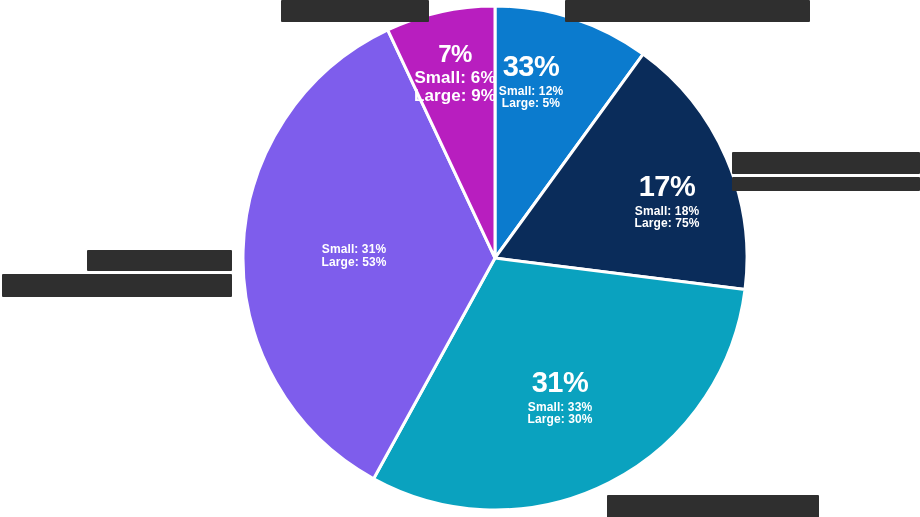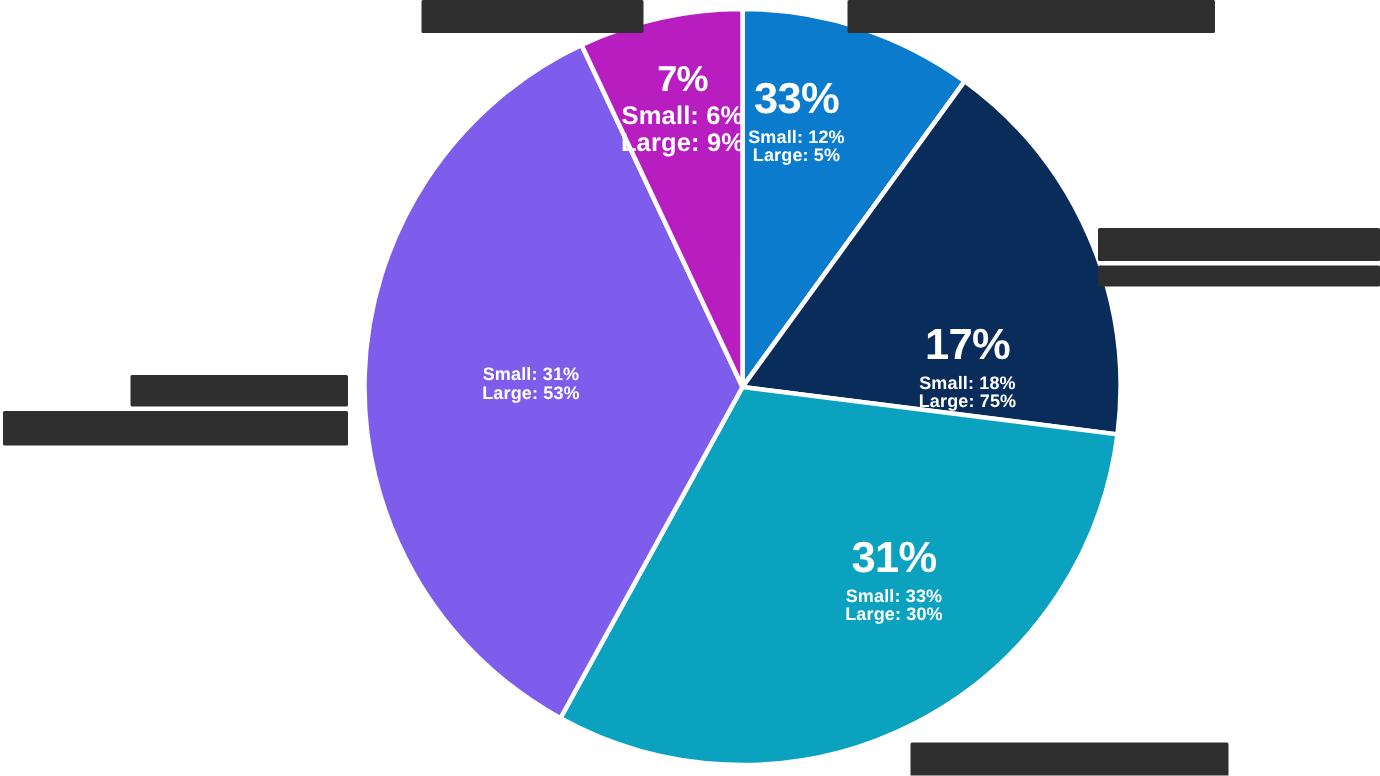--- a/index.html
+++ b/index.html
@@ -81,27 +81,27 @@
           <path d="M 255 255 L 147.70 26.98 A 252 252 0 0 1 255.00 3.00 Z" fill="#B81EBF" stroke="#ffffff" stroke-width="3" stroke-linejoin="round"></path>
         </g>
     </svg>
 
     <div class="slice-label" style="left:291px; top:78px;">
       <span class="pct">33%</span>
       <span class="sub">Small: 12%</span>
       <span class="sub">Large: 5%</span>
     </div>
 
-    <div class="slice-label" style="left:405px; top:198px;margin-top:44px;">
+    <div class="slice-label" style="left:427px; top:198px;">
       <span class="pct">17%</span>
       <span class="sub">Small: 18%</span>
       <span class="sub">Large: 75%</span>
     </div>
 
-    <div class="slice-label" style="left:320px; top:384px;margin-left:36px;">
+    <div class="slice-label" style="left:320px; top:394px;">
       <span class="pct">31%</span>
       <span class="sub">Small: 33%</span>
       <span class="sub">Large: 30%</span>
     </div>
 
     <div class="slice-label" style="left:114px; top:253px;">
       <span class="sub">Small: 31%</span>
       <span class="sub">Large: 53%</span>
     </div>
 

